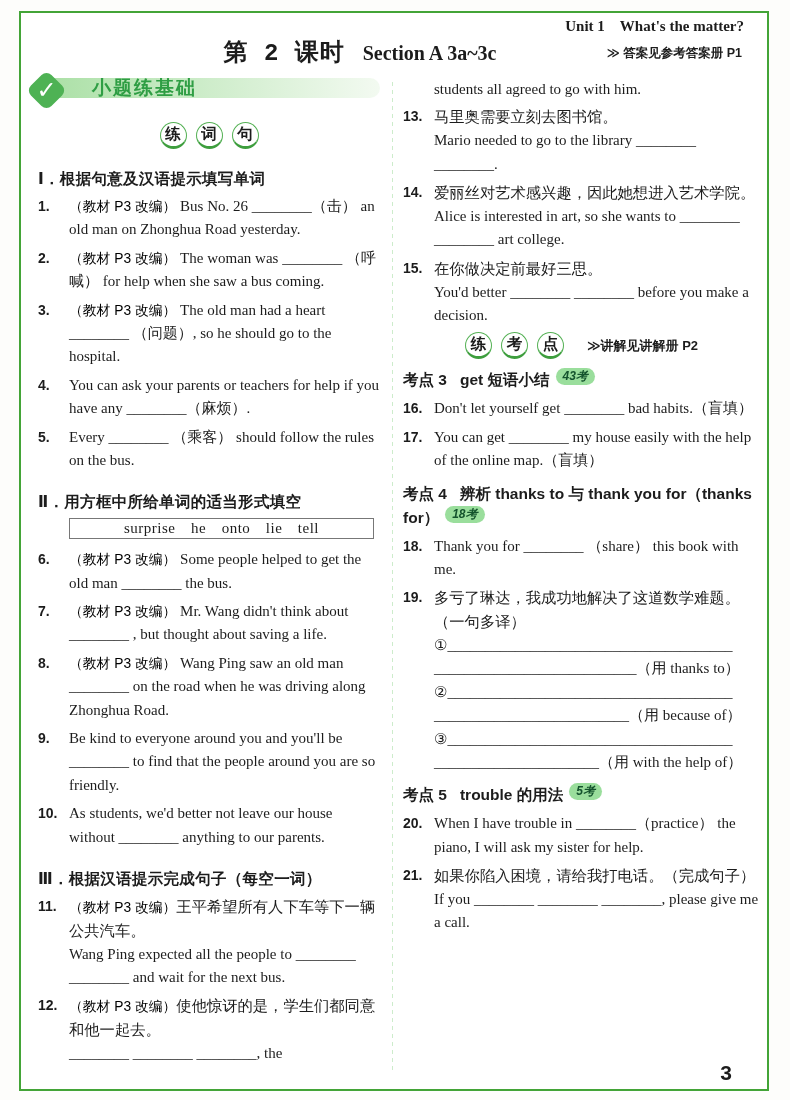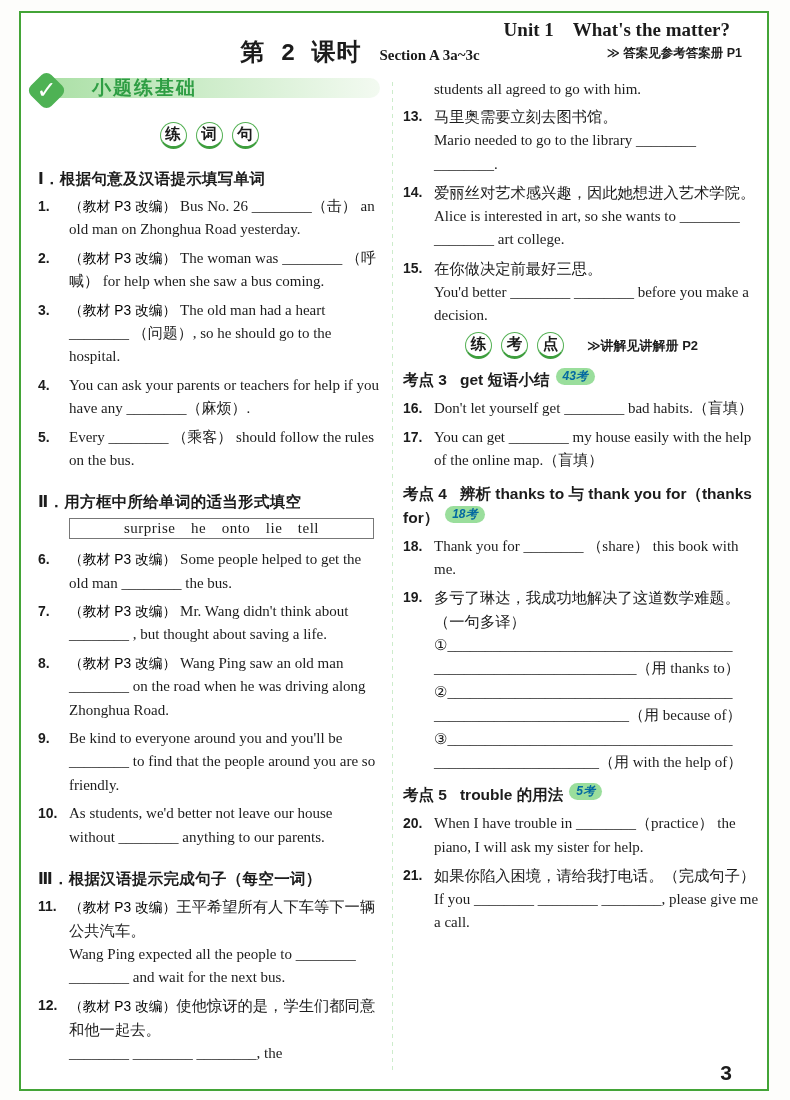--- a/index.html
+++ b/index.html
@@ -2,24 +2,24 @@
 <html><head>
 <meta charset="utf-8">
 <style>
   html,body{margin:0;padding:0;}
   body{
     width:790px;height:1100px;position:relative;background:#fdfdfb;
     font-family:"Liberation Serif","DejaVu Serif",serif;color:#1c1c1c;
     overflow:hidden;
   }
   .frame{position:absolute;left:19px;top:11px;right:21px;bottom:9px;border:2px solid #43a437;background:#fff;}
-  .unit-head{position:absolute;top:17px;right:60px;font-size:19px;font-weight:bold;}
+  .unit-head{position:absolute;top:17px;right:46px;font-size:15px;font-weight:bold;}
   .title-row{position:absolute;top:36px;left:120px;width:480px;text-align:center;white-space:nowrap;}
   .lesson-cn{font-family:Liberation Mono, monospace;font-size:24px;font-weight:bold;letter-spacing:1px;}
-  .lesson-en{font-size:15px;font-weight:bold;margin-left:14px;}
+  .lesson-en{font-size:20px;font-weight:bold;margin-left:14px;}
   .answer-ref{position:absolute;top:45px;right:48px;font-size:12.5px;font-weight:bold;font-family:"Liberation Sans","DejaVu Sans",sans-serif;}
   .columns{position:absolute;top:78px;left:38px;right:30px;bottom:26px;display:flex;}
   .col-left{width:342px;flex:none;}
   .divider{width:1px;flex:none;margin:4px 10px 0 12px;
     background:repeating-linear-gradient(to bottom,#cdeccb 0 4px,rgba(0,0,0,0) 4px 8px);}
   .col-right{flex:1;min-width:0;}
 
   
   .badge{position:relative;height:34px;margin:0 0 10px -8px;}
   .badge-pill{margin-left:16px;height:20px;border-radius:8px 18px 18px 8px;
@@ -47,21 +47,21 @@
   .tag{font-family:"Liberation Sans","DejaVu Sans",sans-serif;color:#000000;font-size:13.8px;}
   .cn-line{font-size:15.3px;}
   .subline{font-size:15px;}
 
   .word-box{border:1.2px solid #777;margin:3px 6px 9px 31px;padding:1px 6px;text-align:center;
     font-size:15px;letter-spacing:0.5px;}
 
   .kd{margin:9px 0 5px;font-size:15.5px;line-height:1.55;}
   .kd-label{font-family:"Liberation Sans","DejaVu Sans",sans-serif;font-weight:bold;margin-right:13px;}
   .kd-title{font-weight:bold;font-family:"Liberation Sans","DejaVu Sans",sans-serif;}
-  .kd-badge{display:inline-block;background:#9ade9c;color:#0369a1;font-style:italic;
+  .kd-badge{display:inline-block;background:#9ade9c;color:#14532d;font-style:italic;
     font-family:"Liberation Sans","DejaVu Sans",sans-serif;font-size:12px;font-weight:bold;
     border-radius:10px;padding:0 7px;margin-left:6px;vertical-align:5px;line-height:17px;}
 
   .cont{padding-left:31px;font-size:15px;line-height:1.56;margin-bottom:4px;}
   .page-num{position:absolute;bottom:15px;right:58px;
     font-family:"Liberation Sans","DejaVu Sans",sans-serif;font-weight:bold;font-size:21px;}
 </style>
 </head>
 <body>
 

